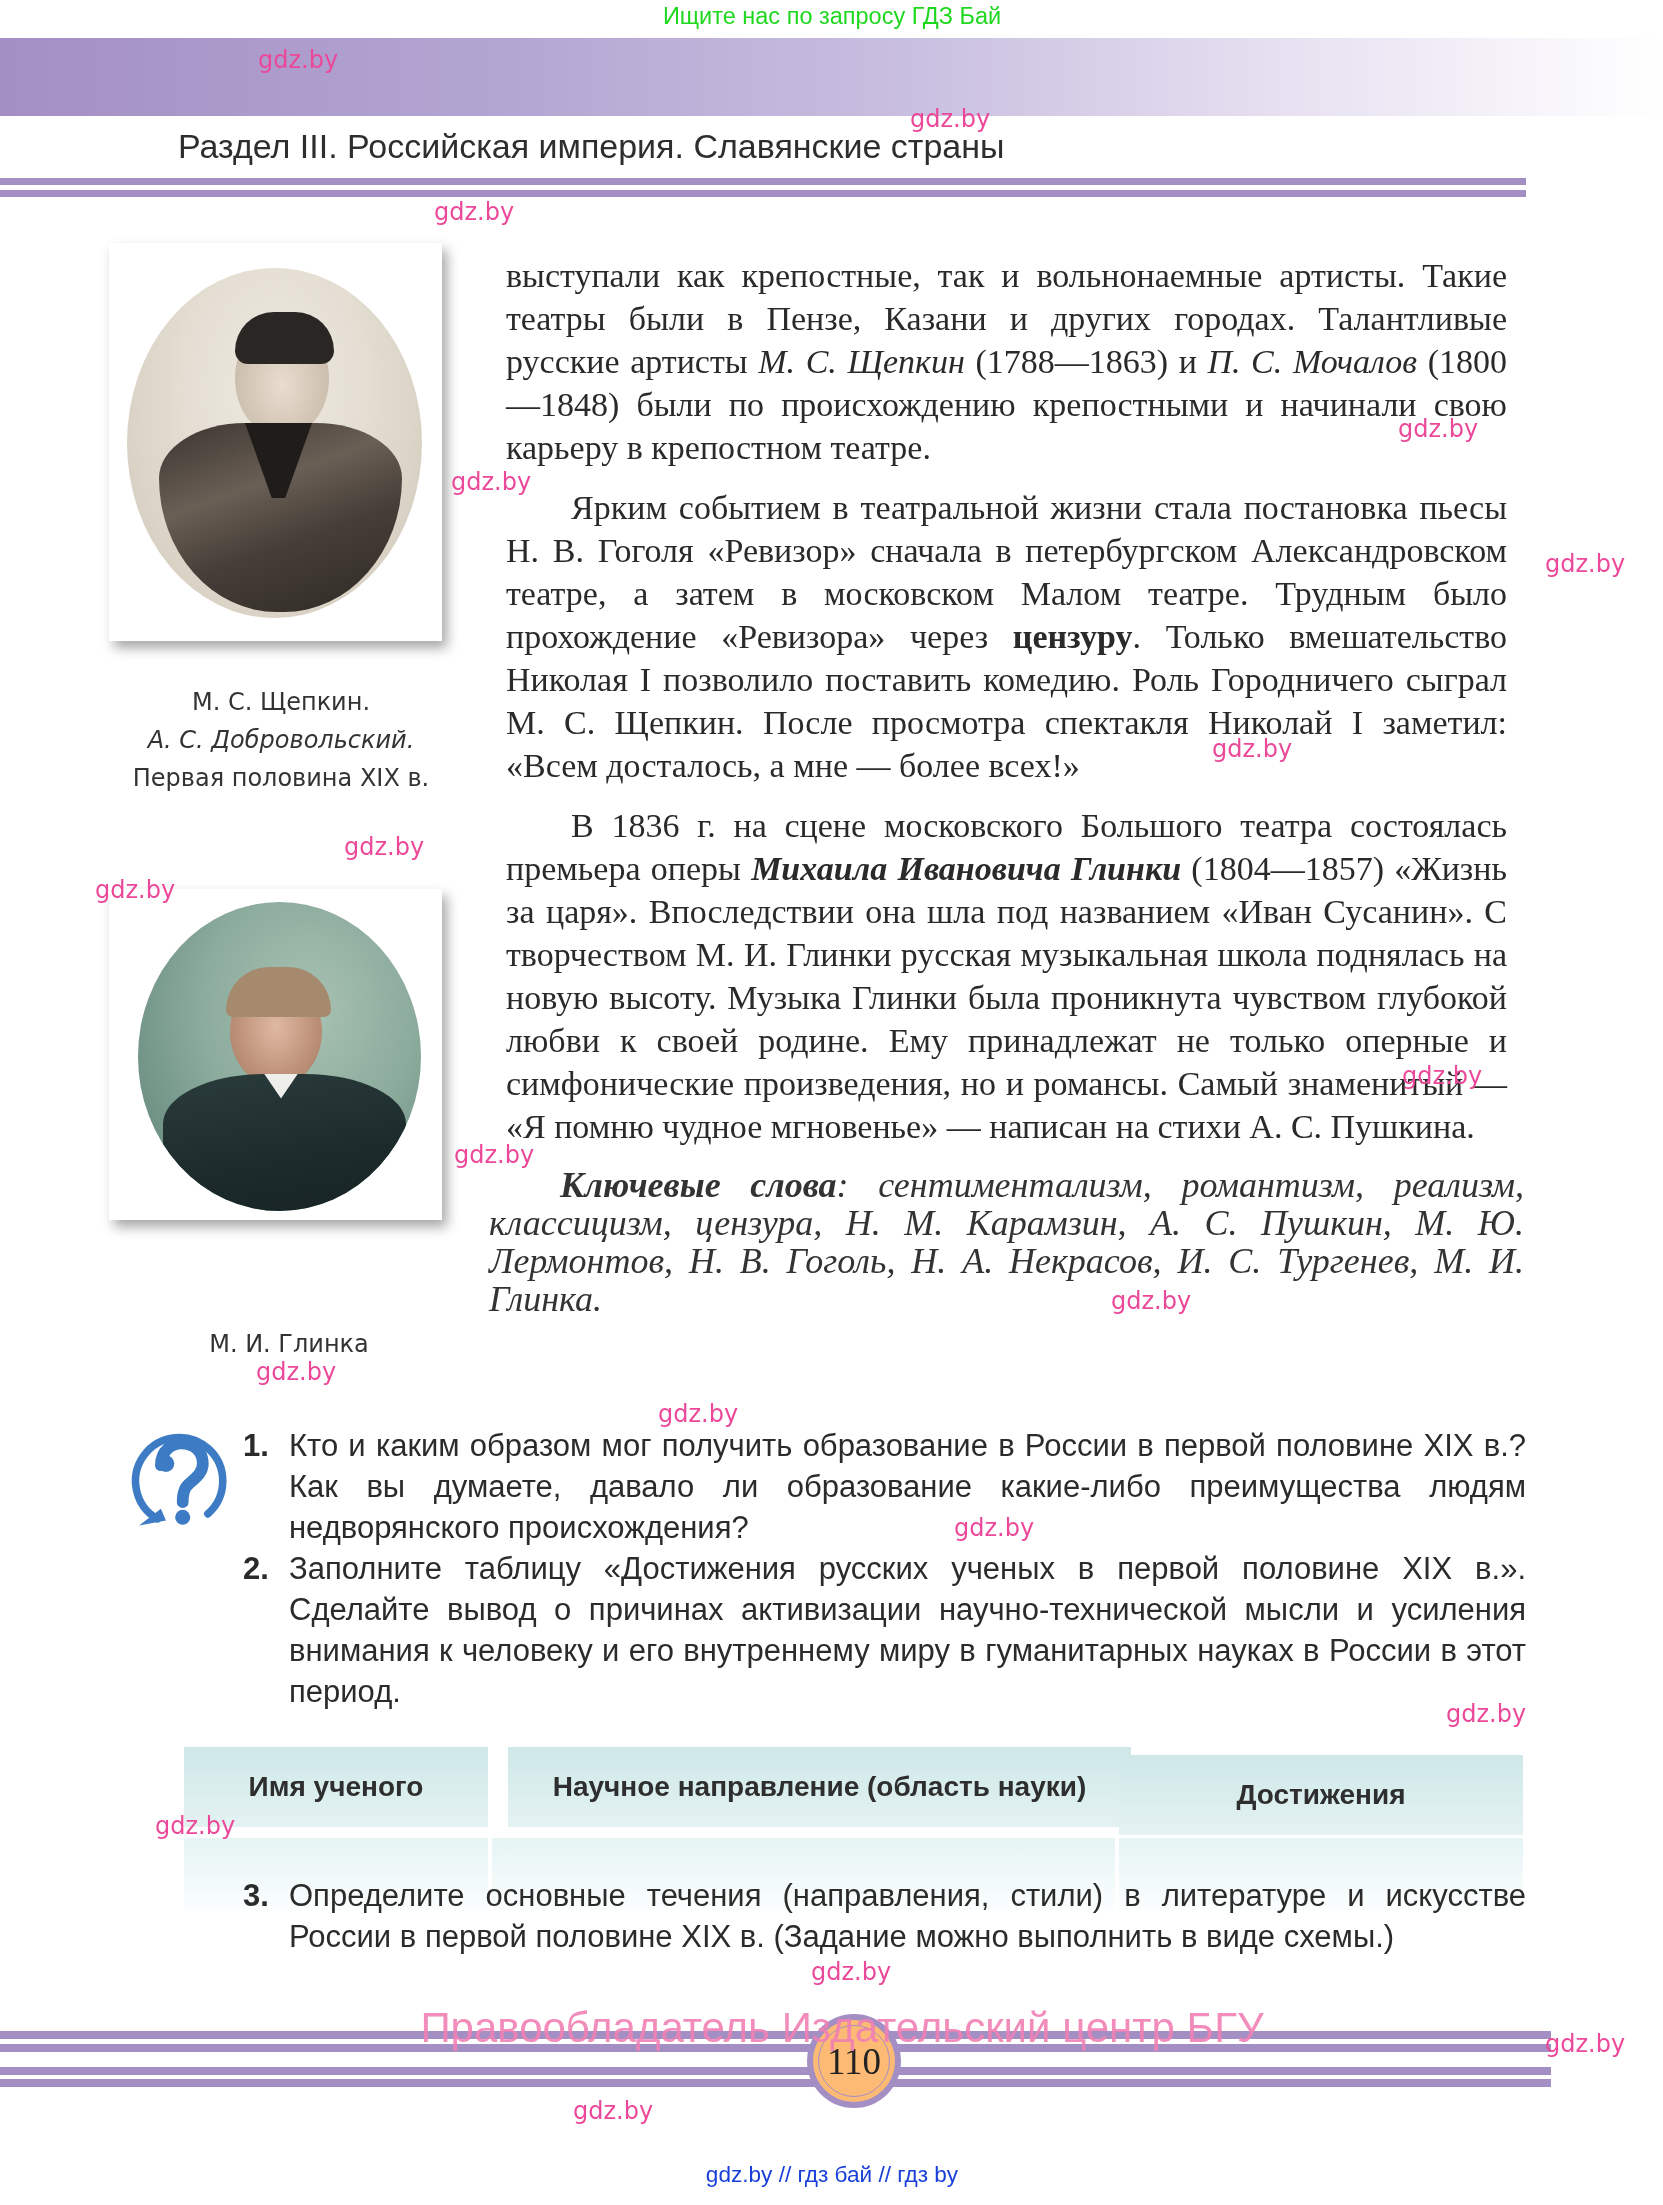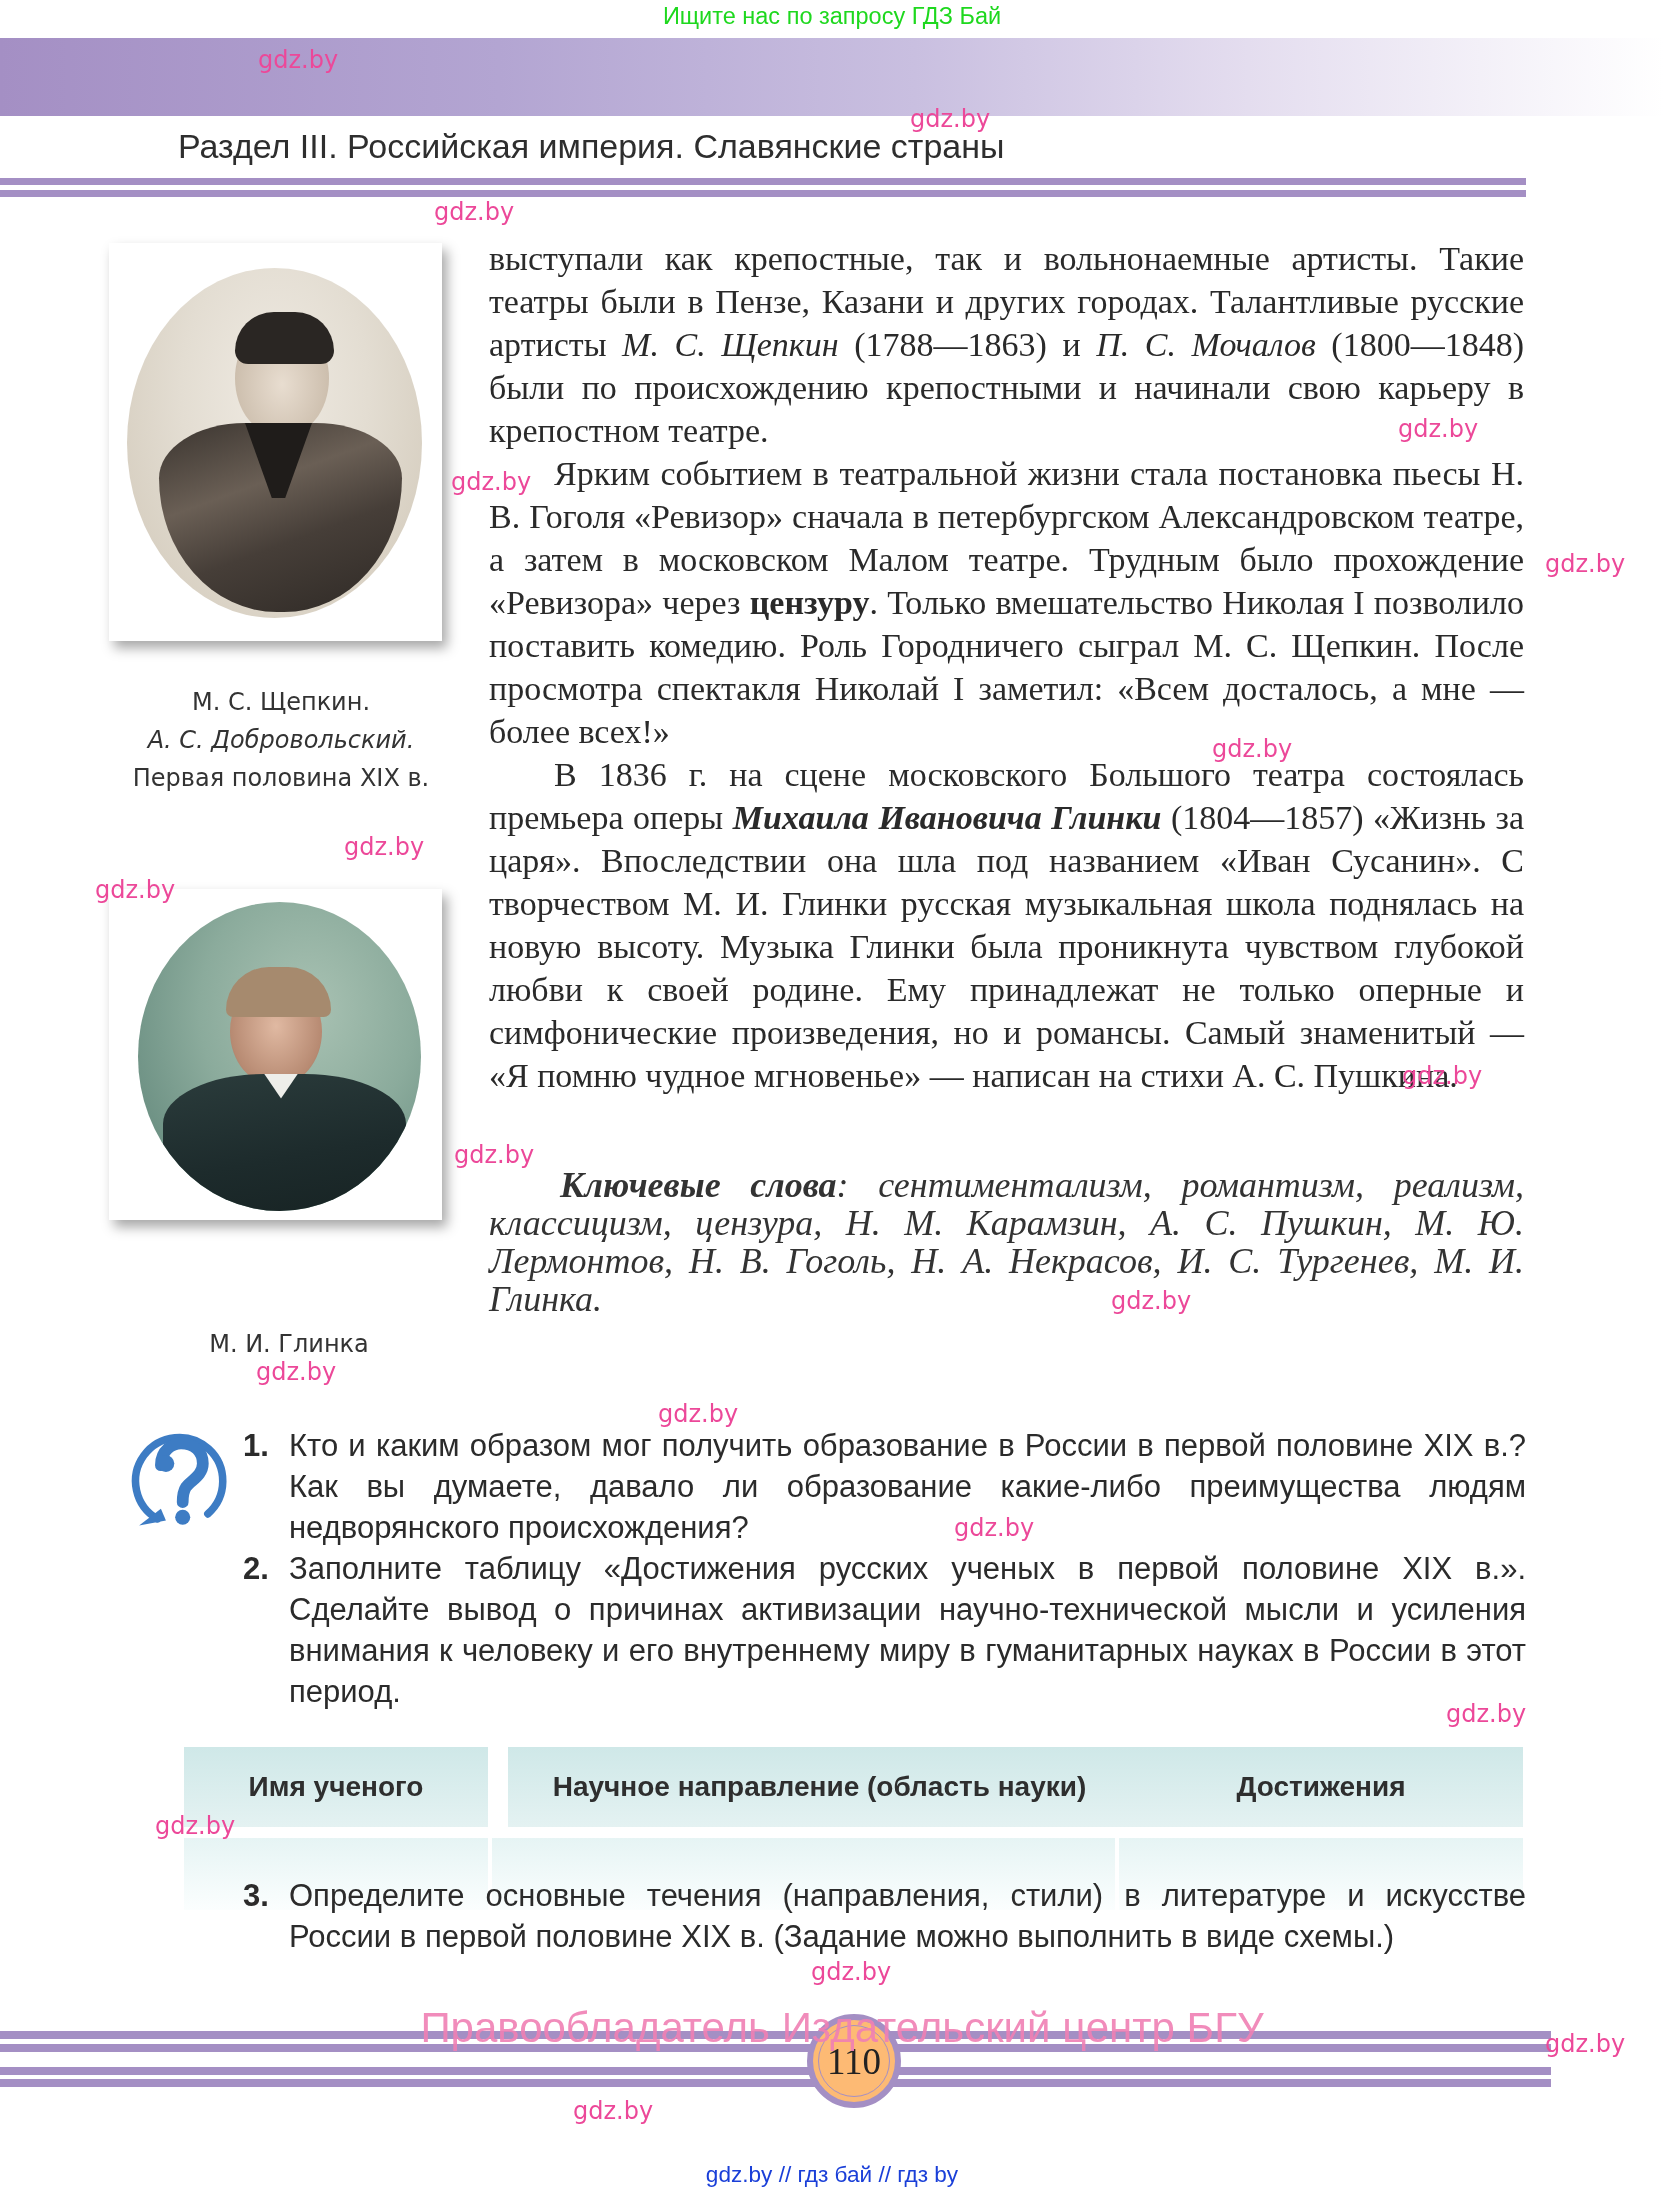--- a/index.html
+++ b/index.html
@@ -8,21 +8,21 @@
   .top-note { left:0; width:1664px; top:3.4px; text-align:center; color:#1ed81e; font-size:23.5px; font-family:"Liberation Sans", sans-serif; }
   .header-band { left:0; top:38px; width:1664px; height:78px; background:linear-gradient(to right, #a48fc4 0%, #b3a5d2 30%, #c9bfe0 55%, #e4ddef 75%, #ffffff 100%); }
   .section-title { left:178px; top:127px; font-size:34px; color:#2e2e2e; font-family:"Liberation Sans", sans-serif; white-space:nowrap; }
   .hline { left:0; width:1526px; height:6.7px; background:#a48fc4; }
   .wm { color:#ec4899; font-size:24px; font-family:"DejaVu Sans", sans-serif; white-space:nowrap; }
   .portrait { background:#fff; box-shadow: 5px 6.7px 11.7px rgba(0,0,0,0.35); }
   .oval { position:absolute; border-radius:50%; }
   .caption { text-align:center; font-size:24px; color:#333; font-family:"DejaVu Sans", sans-serif; line-height:38px; }
   .caption i { font-style:italic; }
   .body-text { left:489px; width:1035px; font-family:"Liberation Serif", serif; font-size:34px; line-height:43px; color:#2a2a2a; text-align:justify; }
-  .body-text p { margin:0; }
+  .body-text p { margin:17px; }
   .indent { text-indent:65px; }
   .kw { left:489px; width:1035px; font-family:"Liberation Serif", serif; font-style:italic; font-size:36px; line-height:38px; color:#333; text-align:justify; text-indent:71px; }
   .kw b { font-weight:bold; }
   .q-icon { left:124px; top:1425px; width:109px; height:109px; }
   .questions { left:243px; width:1283px; font-family:"Liberation Sans", sans-serif; font-size:31px; line-height:41px; color:#2b2b2b; }
   .qitem { position:relative; padding-left:46px; text-align:justify; }
   .qnum { position:absolute; left:0; top:0; font-weight:bold; }
   .tbl { left:184px; top:1747px; width:1339px; }
   .tcell { position:absolute; }
   .th { background:linear-gradient(to bottom, #cfe8e8, #e4f2f2); font-weight:bold; font-size:28px; color:#2e2e2e; display:flex; align-items:center; justify-content:center; font-family:"Liberation Sans", sans-serif; }
@@ -91,21 +91,21 @@
 </div>
 
 <div class="abs questions" style="top:1425px;">
   <div class="qitem"><span class="qnum">1.</span><span>Кто и каким образом мог получить образование в России в первой половине XIX в.? Как вы думаете, давало ли образование какие-либо преимущества людям недворянского происхождения?</span></div>
   <div class="qitem" style="margin-top:0;"><span class="qnum">2.</span><span>Заполните таблицу «Достижения русских ученых в первой половине XIX в.». Сделайте вывод о причинах активизации научно-технической мысли и усиления внимания к человеку и его внутреннему миру в гуманитарных науках в России в этот период.</span></div>
 </div>
 
 <div class="abs tbl">
   <div class="tcell th" style="left:0; top:0; width:304px; height:80px;">Имя ученого</div>
   <div class="tcell th" style="left:324px; top:0; width:623px; height:80px;">Научное направление (область науки)</div>
-  <div class="tcell th" style="left:935px; top:0; width:404px; height:80px;">Достижения</div>
+  <div class="tcell th" style="left:935px; top:8px; width:404px; height:80px;">Достижения</div>
   <div class="tcell td" style="left:0; top:91px; width:304px; height:72px;"></div>
   <div class="tcell td" style="left:308px; top:91px; width:623px; height:72px;"></div>
   <div class="tcell td" style="left:935px; top:91px; width:404px; height:72px;"></div>
 </div>
 
 <div class="abs questions" style="top:1875px;">
   <div class="qitem"><span class="qnum">3.</span><span>Определите основные течения (направления, стили) в литературе и искусстве России в первой половине XIX в. (Задание можно выполнить в виде схемы.)</span></div>
 </div>
 
 <div class="abs fline" style="top:2031px;"></div>

